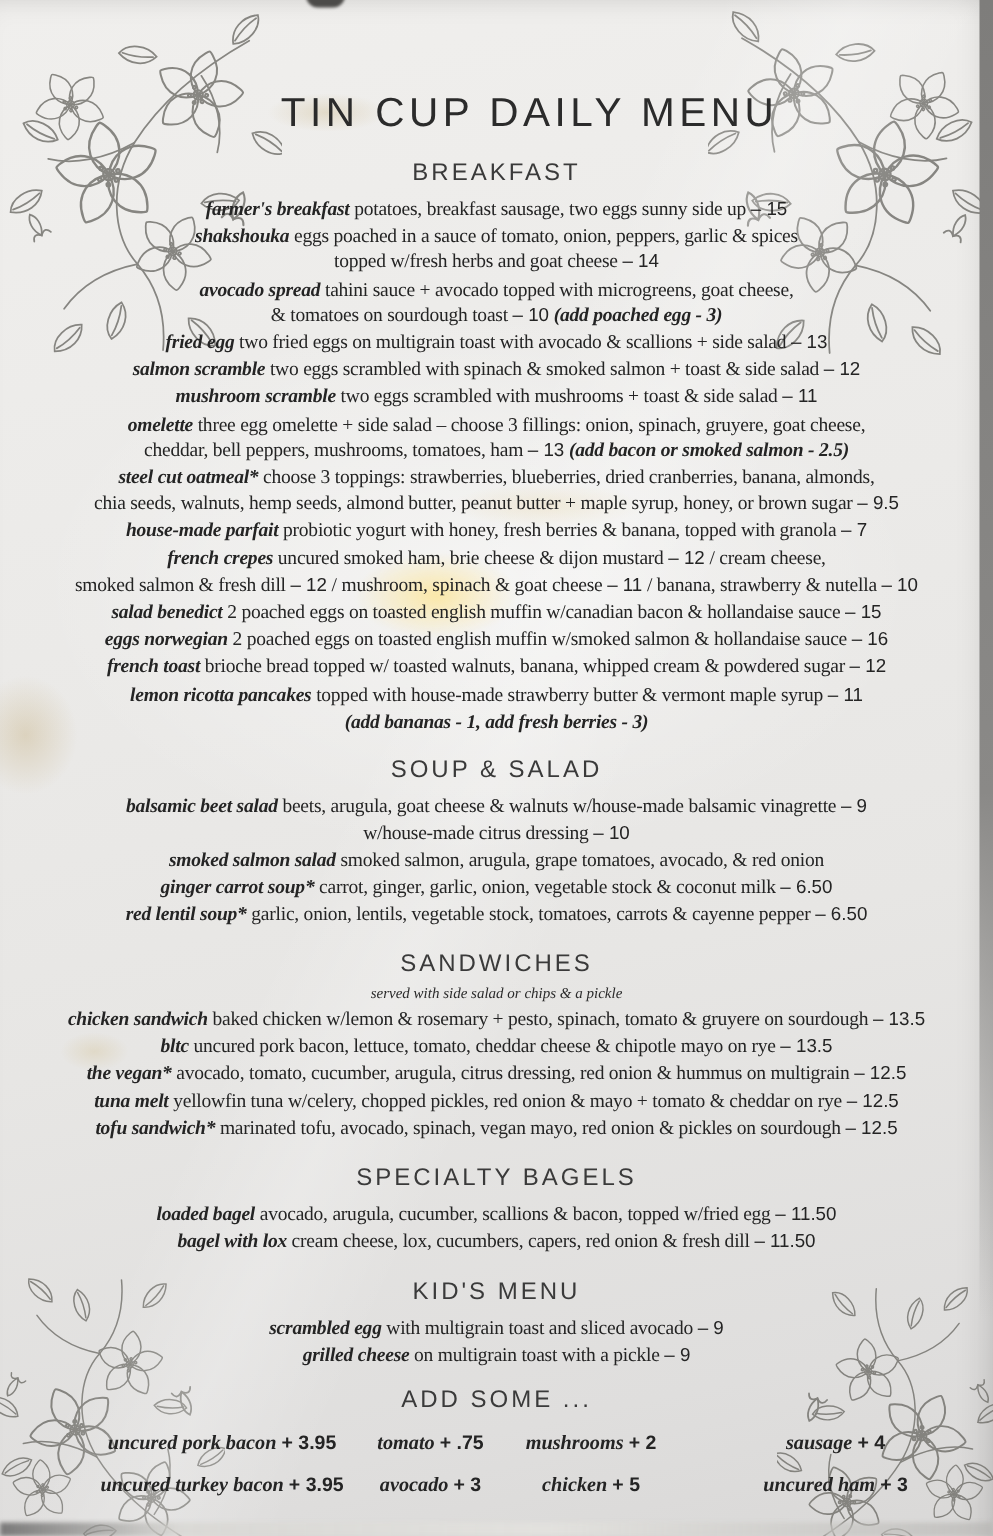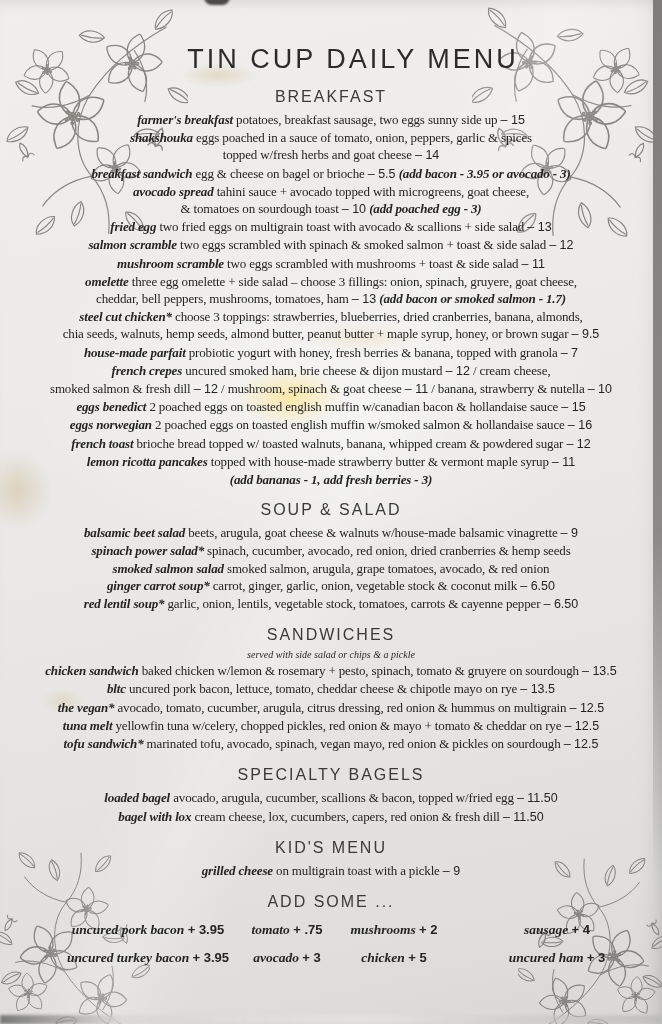--- a/index.html
+++ b/index.html
@@ -29,23 +29,23 @@
   .stain.s5{left:40px;top:688px;width:46px;height:26px;background:radial-gradient(ellipse,rgba(200,172,100,.22),rgba(200,172,100,0) 70%);}
 
   .corner{position:absolute;pointer-events:none;}
   .corner *{stroke:#75746f;fill:none;stroke-width:1.1;stroke-linecap:round;}
   .corner.tl{left:6px;top:8px;opacity:.85;}
   .corner.tr{right:4px;top:6px;transform:scaleX(-1);opacity:.85;}
   .corner.bl{left:-8px;bottom:-22px;transform:scaleY(-1);opacity:.85;}
   .corner.br{right:-8px;bottom:-24px;transform:scale(-1,-1);opacity:.85;}
 
   .content{position:absolute;inset:0;text-align:center;}
-  .title{margin:44px 0 0;font-family:"Liberation Sans",sans-serif;font-weight:400;
+  .title{margin:60px 0 0;font-family:"Liberation Sans",sans-serif;font-weight:400;
     font-size:27px;letter-spacing:3px;color:#2b2b2b;padding-left:44px;}
-  .sec{margin-top:4px;}
+  .sec{margin-top:16px;}
   .sec-h{font-family:"Liberation Sans",sans-serif;font-weight:400;font-size:16px;
     letter-spacing:2px;color:#3a3a3a;margin:13px 0 5px;}
   .sec-sub{font-style:italic;font-size:10px;color:#2a2a2a;margin-bottom:2px;}
   .line{font-size:13px;line-height:17.2px;letter-spacing:-0.15px;color:#242424;padding:0 26px;}
   .b{font-weight:700;font-style:italic;}
   .p{font-family:"Liberation Sans",sans-serif;font-size:12.5px;letter-spacing:0;}
   .addons{position:relative;height:96px;margin-top:8px;text-align:left;}
   .acol{position:absolute;top:2px;display:flex;flex-direction:column;gap:10px;text-align:center;}
   .acol.c1{left:52px;width:192px;}
   .acol.c2{left:228px;width:118px;}
@@ -135,73 +135,70 @@
         <div class="sec">
           <div class="sec-h">BREAKFAST</div>
           <div class="item">
             <div class="line"><span class="b">farmer's breakfast </span><span>potatoes, breakfast sausage, two eggs sunny side up </span><span class="p">– 15</span></div>
           </div>
           <div class="item">
             <div class="line"><span class="b">shakshouka </span><span>eggs poached in a sauce of tomato, onion, peppers, garlic &amp; spices</span></div>
             <div class="line"><span>topped w/fresh herbs and goat cheese </span><span class="p">– 14</span></div>
           </div>
           <div class="item">
-            <div class="line"><span class="b">breakfast sandwich </span><span>egg &amp; cheese on bagel or brioche </span><span class="p">– 5.5</span><span class="b"> (add bacon - 3.95 or avocado - 3)</span></div>
-          </div>
-          <div class="item">
             <div class="line"><span class="b">avocado spread </span><span>tahini sauce + avocado topped with microgreens, goat cheese,</span></div>
             <div class="line"><span>&amp; tomatoes on sourdough toast </span><span class="p">– 10</span><span class="b"> (add poached egg - 3)</span></div>
           </div>
           <div class="item">
             <div class="line"><span class="b">fried egg </span><span>two fried eggs on multigrain toast with avocado &amp; scallions + side salad </span><span class="p">– 13</span></div>
           </div>
           <div class="item">
             <div class="line"><span class="b">salmon scramble </span><span>two eggs scrambled with spinach &amp; smoked salmon + toast &amp; side salad </span><span class="p">– 12</span></div>
           </div>
           <div class="item">
             <div class="line"><span class="b">mushroom scramble </span><span>two eggs scrambled with mushrooms + toast &amp; side salad </span><span class="p">– 11</span></div>
           </div>
           <div class="item">
             <div class="line"><span class="b">omelette </span><span>three egg omelette + side salad – choose 3 fillings: onion, spinach, gruyere, goat cheese,</span></div>
-            <div class="line"><span>cheddar, bell peppers, mushrooms, tomatoes, ham </span><span class="p">– 13</span><span class="b"> (add bacon or smoked salmon - 1.7)</span></div>
-          </div>
-          <div class="item">
-            <div class="line"><span class="b">steel cut chicken* </span><span>choose 3 toppings: strawberries, blueberries, dried cranberries, banana, almonds,</span></div>
+            <div class="line"><span>cheddar, bell peppers, mushrooms, tomatoes, ham </span><span class="p">– 13</span><span class="b"> (add bacon or smoked salmon - 2.5)</span></div>
+          </div>
+          <div class="item">
+            <div class="line"><span class="b">steel cut oatmeal* </span><span>choose 3 toppings: strawberries, blueberries, dried cranberries, banana, almonds,</span></div>
             <div class="line"><span>chia seeds, walnuts, hemp seeds, almond butter, peanut butter + maple syrup, honey, or brown sugar </span><span class="p">– 9.5</span></div>
           </div>
           <div class="item">
             <div class="line"><span class="b">house-made parfait </span><span>probiotic yogurt with honey, fresh berries &amp; banana, topped with granola </span><span class="p">– 7</span></div>
           </div>
           <div class="item">
             <div class="line"><span class="b">french crepes </span><span>uncured smoked ham, brie cheese &amp; dijon mustard </span><span class="p">– 12</span><span> / cream cheese,</span></div>
             <div class="line"><span>smoked salmon &amp; fresh dill </span><span class="p">– 12</span><span> / mushroom, spinach &amp; goat cheese </span><span class="p">– 11</span><span> / banana, strawberry &amp; nutella </span><span class="p">– 10</span></div>
           </div>
           <div class="item">
-            <div class="line"><span class="b">eggs benedict </span><span>2 poached eggs on toasted english muffin w/canadian bacon &amp; hollandaise sauce </span><span class="p">– 15</span></div>
+            <div class="line"><span class="b">salad benedict </span><span>2 poached eggs on toasted english muffin w/canadian bacon &amp; hollandaise sauce </span><span class="p">– 15</span></div>
           </div>
           <div class="item">
             <div class="line"><span class="b">eggs norwegian </span><span>2 poached eggs on toasted english muffin w/smoked salmon &amp; hollandaise sauce </span><span class="p">– 16</span></div>
           </div>
           <div class="item">
             <div class="line"><span class="b">french toast </span><span>brioche bread topped w/ toasted walnuts, banana, whipped cream &amp; powdered sugar </span><span class="p">– 12</span></div>
           </div>
           <div class="item">
             <div class="line"><span class="b">lemon ricotta pancakes </span><span>topped with house-made strawberry butter &amp; vermont maple syrup </span><span class="p">– 11</span></div>
           </div>
           <div class="item">
             <div class="line"><span class="b">(add bananas - 1, add fresh berries - 3)</span></div>
           </div>
         </div>
         <div class="sec">
           <div class="sec-h">SOUP &amp; SALAD</div>
           <div class="item">
             <div class="line"><span class="b">balsamic beet salad </span><span>beets, arugula, goat cheese &amp; walnuts w/house-made balsamic vinagrette </span><span class="p">– 9</span></div>
           </div>
           <div class="item">
-            <div class="line"><span class="b">spinach power salad* </span><span>spinach, cucumber, avocado, red onion, dried cranberries &amp; hemp seeds</span></div>
+            <div class="line"><span>w/house-made citrus dressing </span><span class="p">– 10</span></div>
           </div>
           <div class="item">
             <div class="line"><span class="b">smoked salmon salad </span><span>smoked salmon, arugula, grape tomatoes, avocado, &amp; red onion</span></div>
           </div>
           <div class="item">
             <div class="line"><span class="b">ginger carrot soup* </span><span>carrot, ginger, garlic, onion, vegetable stock &amp; coconut milk </span><span class="p">– 6.50</span></div>
           </div>
           <div class="item">
             <div class="line"><span class="b">red lentil soup* </span><span>garlic, onion, lentils, vegetable stock, tomatoes, carrots &amp; cayenne pepper </span><span class="p">– 6.50</span></div>
           </div>
@@ -229,20 +226,23 @@
           <div class="sec-h">SPECIALTY BAGELS</div>
           <div class="item">
             <div class="line"><span class="b">loaded bagel </span><span>avocado, arugula, cucumber, scallions &amp; bacon, topped w/fried egg  </span><span class="p">– 11.50</span></div>
           </div>
           <div class="item">
             <div class="line"><span class="b">bagel with lox </span><span>cream cheese, lox, cucumbers, capers, red onion &amp; fresh dill  </span><span class="p">– 11.50</span></div>
           </div>
         </div>
         <div class="sec">
           <div class="sec-h">KID'S MENU</div>
+          <div class="item">
+            <div class="line"><span class="b">scrambled egg </span><span>with multigrain toast and sliced avocado </span><span class="p">– 9</span></div>
+          </div>
           <div class="item">
             <div class="line"><span class="b">grilled cheese </span><span>on multigrain toast with a pickle </span><span class="p">– 9</span></div>
           </div>
         </div>
       </div>
 
     <div class="sec-h">ADD SOME ...</div>
     <div class="addons" id="addons-grid">
         <div class="acol c1">
           <div class="addon"><span class="b">uncured pork bacon </span><span class="p">+ 3.95</span></div>

